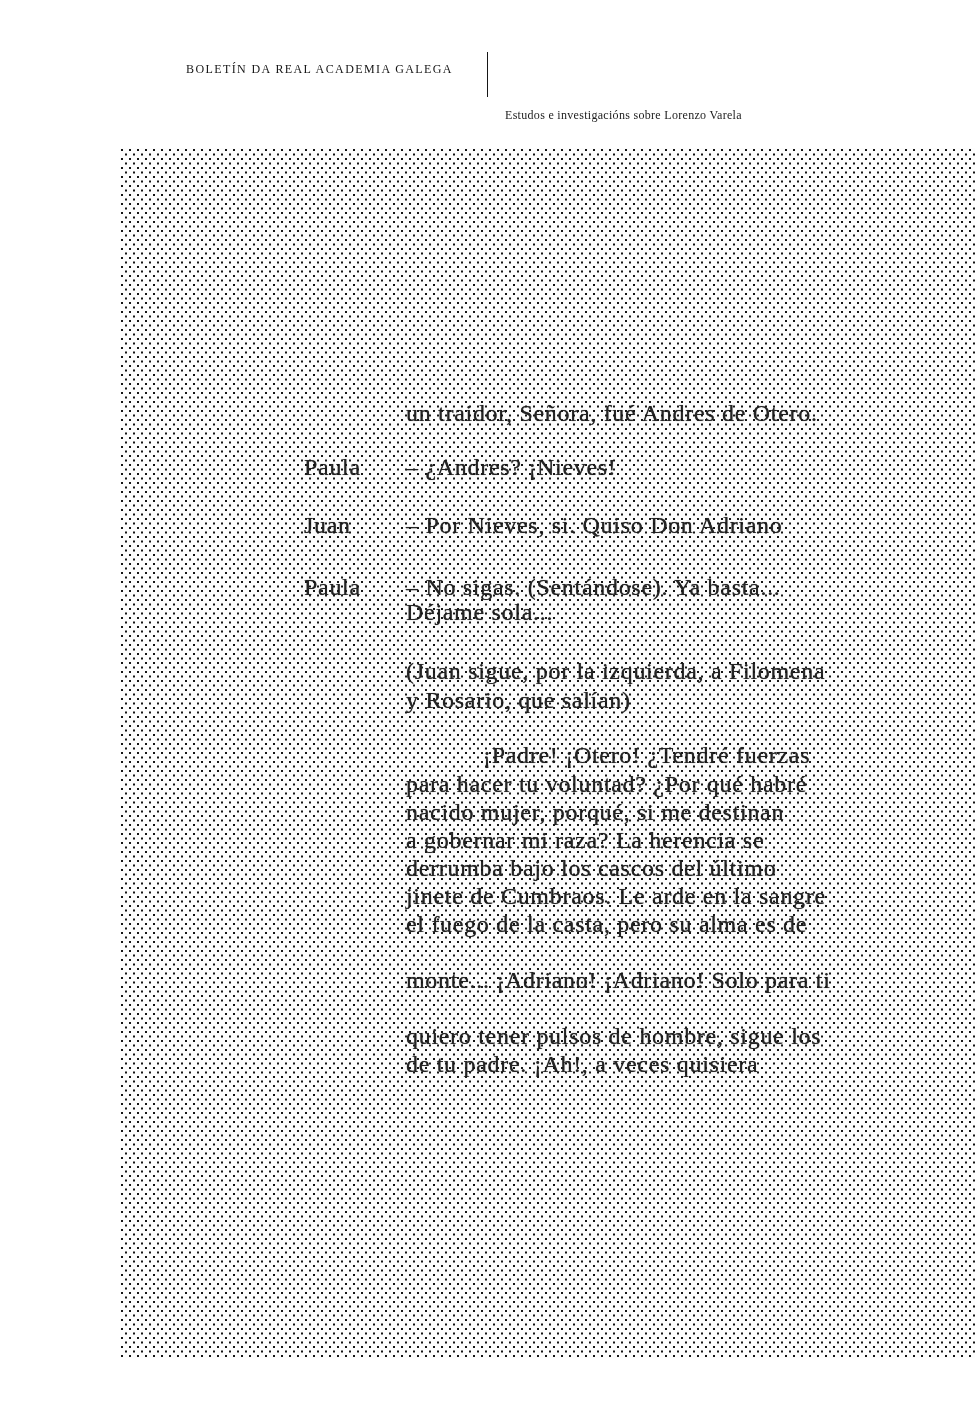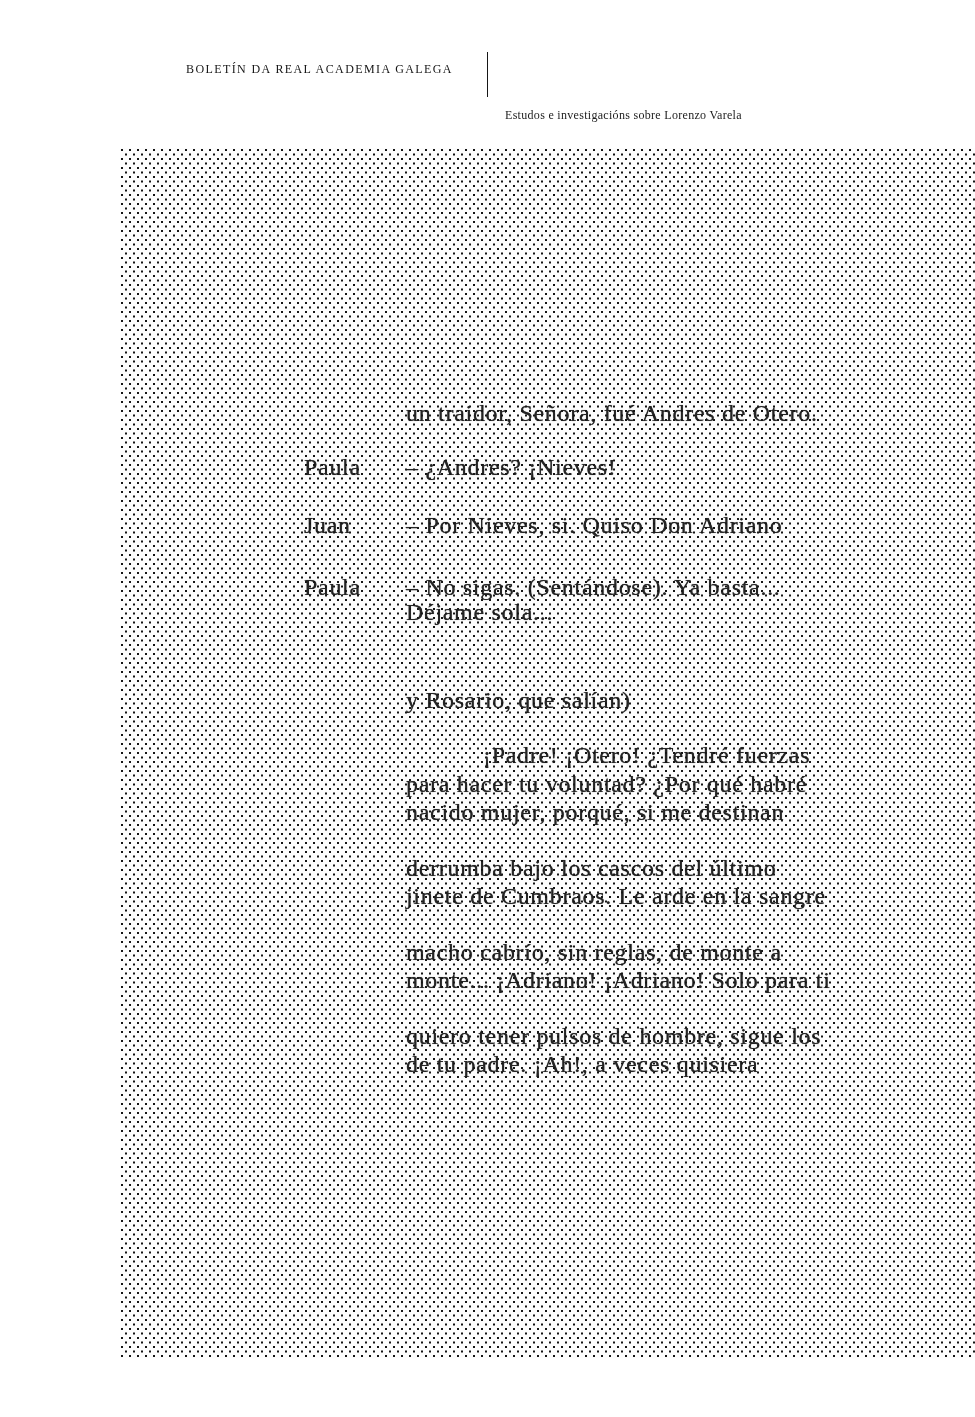--- a/index.html
+++ b/index.html
@@ -115,50 +115,56 @@
 
     <div class="line" style="top:426px">
       <span class="speaker">Paula</span>
       <span class="dlg">– No sigas. (Sentándose). Ya basta...</span>
     </div>
 
     <div class="line" style="top:451px">
       <span class="dlg">Déjame sola...</span>
     </div>
 
+    <div class="line" style="top:510px">
+      <span class="dlg">(Juan sigue, por la izquierda, a Filomena</span>
+    </div>
 
     <div class="line" style="top:539px">
       <span class="dlg">y Rosario, que salían)</span>
     </div>
 
     <div class="line" style="top:594px">
       <span class="dlg-indent">¡Padre! ¡Otero! ¿Tendré fuerzas</span>
     </div>
 
     <div class="line" style="top:623px">
       <span class="dlg">para hacer tu voluntad? ¿Por qué habré</span>
     </div>
 
     <div class="line" style="top:651px">
       <span class="dlg">nacido mujer, porqué, si me destinan</span>
     </div>
 
+    <div class="line" style="top:679px">
+      <span class="dlg">a gobernar mi raza? La herencia se</span>
+    </div>
 
     <div class="line" style="top:707px">
       <span class="dlg">derrumba bajo los cascos del último</span>
     </div>
 
     <div class="line" style="top:735px">
       <span class="dlg">jinete de Cumbraos. Le arde en la sangre</span>
     </div>
 
+    <div class="line" style="top:763px">
+      <span class="dlg">el fuego de la casta, pero su alma es de</span>
+    </div>
 
-    <div class="line" style="top:791px">
-      <span class="dlg">macho cabrío, sin reglas, de monte a</span>
-    </div>
 
     <div class="line" style="top:819px">
       <span class="dlg">monte... ¡Adriano! ¡Adriano! Solo para ti</span>
     </div>
 
 
     <div class="line" style="top:875px">
       <span class="dlg">quiero tener pulsos de hombre, sigue los</span>
     </div>
 

